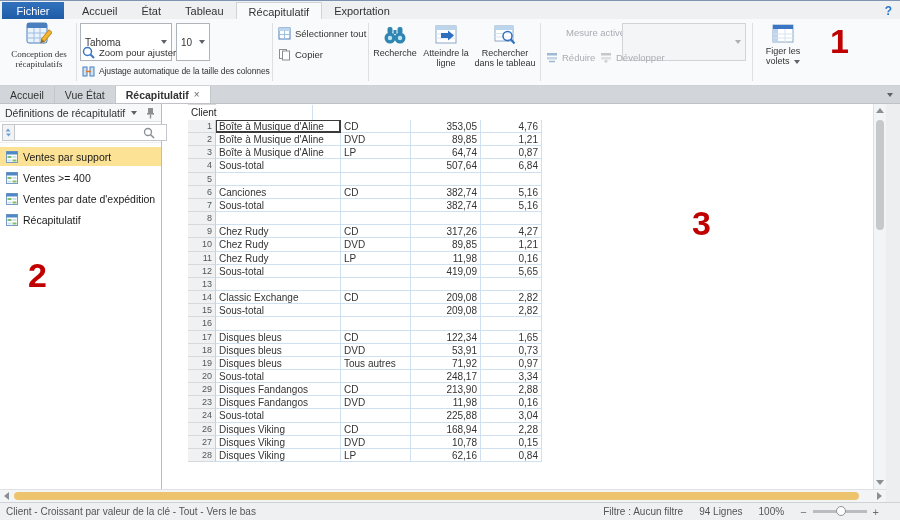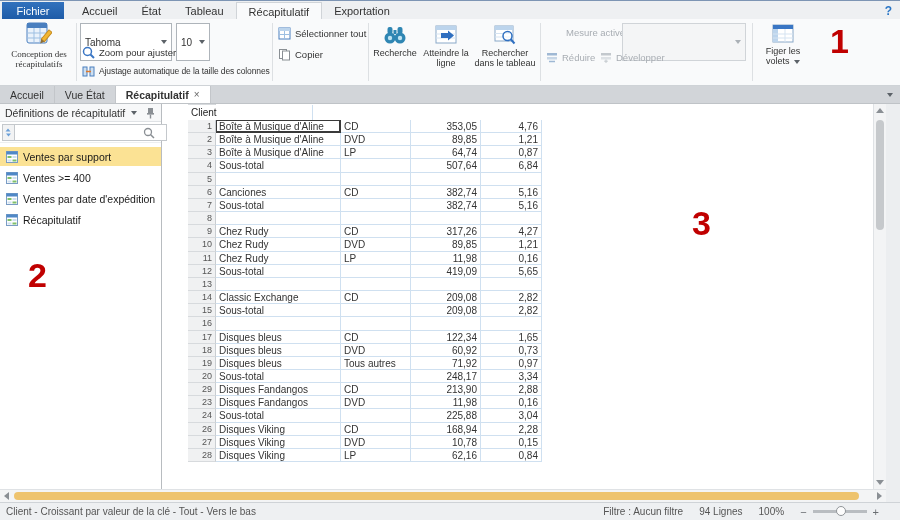--- a/index.html
+++ b/index.html
@@ -472,21 +472,21 @@
           <div class="gn">17</div>
           <div class="gc c0">Disques bleus</div>
           <div class="gc c1">CD</div>
           <div class="gc c2">122,34</div>
           <div class="gc c3">1,65</div>
         </div>
         <div class="g-row">
           <div class="gn">18</div>
           <div class="gc c0">Disques bleus</div>
           <div class="gc c1">DVD</div>
-          <div class="gc c2">60,92</div>
+          <div class="gc c2">53,91</div>
           <div class="gc c3">0,73</div>
         </div>
         <div class="g-row">
           <div class="gn">19</div>
           <div class="gc c0">Disques bleus</div>
           <div class="gc c1">Tous autres</div>
           <div class="gc c2">71,92</div>
           <div class="gc c3">0,97</div>
         </div>
         <div class="g-row">

